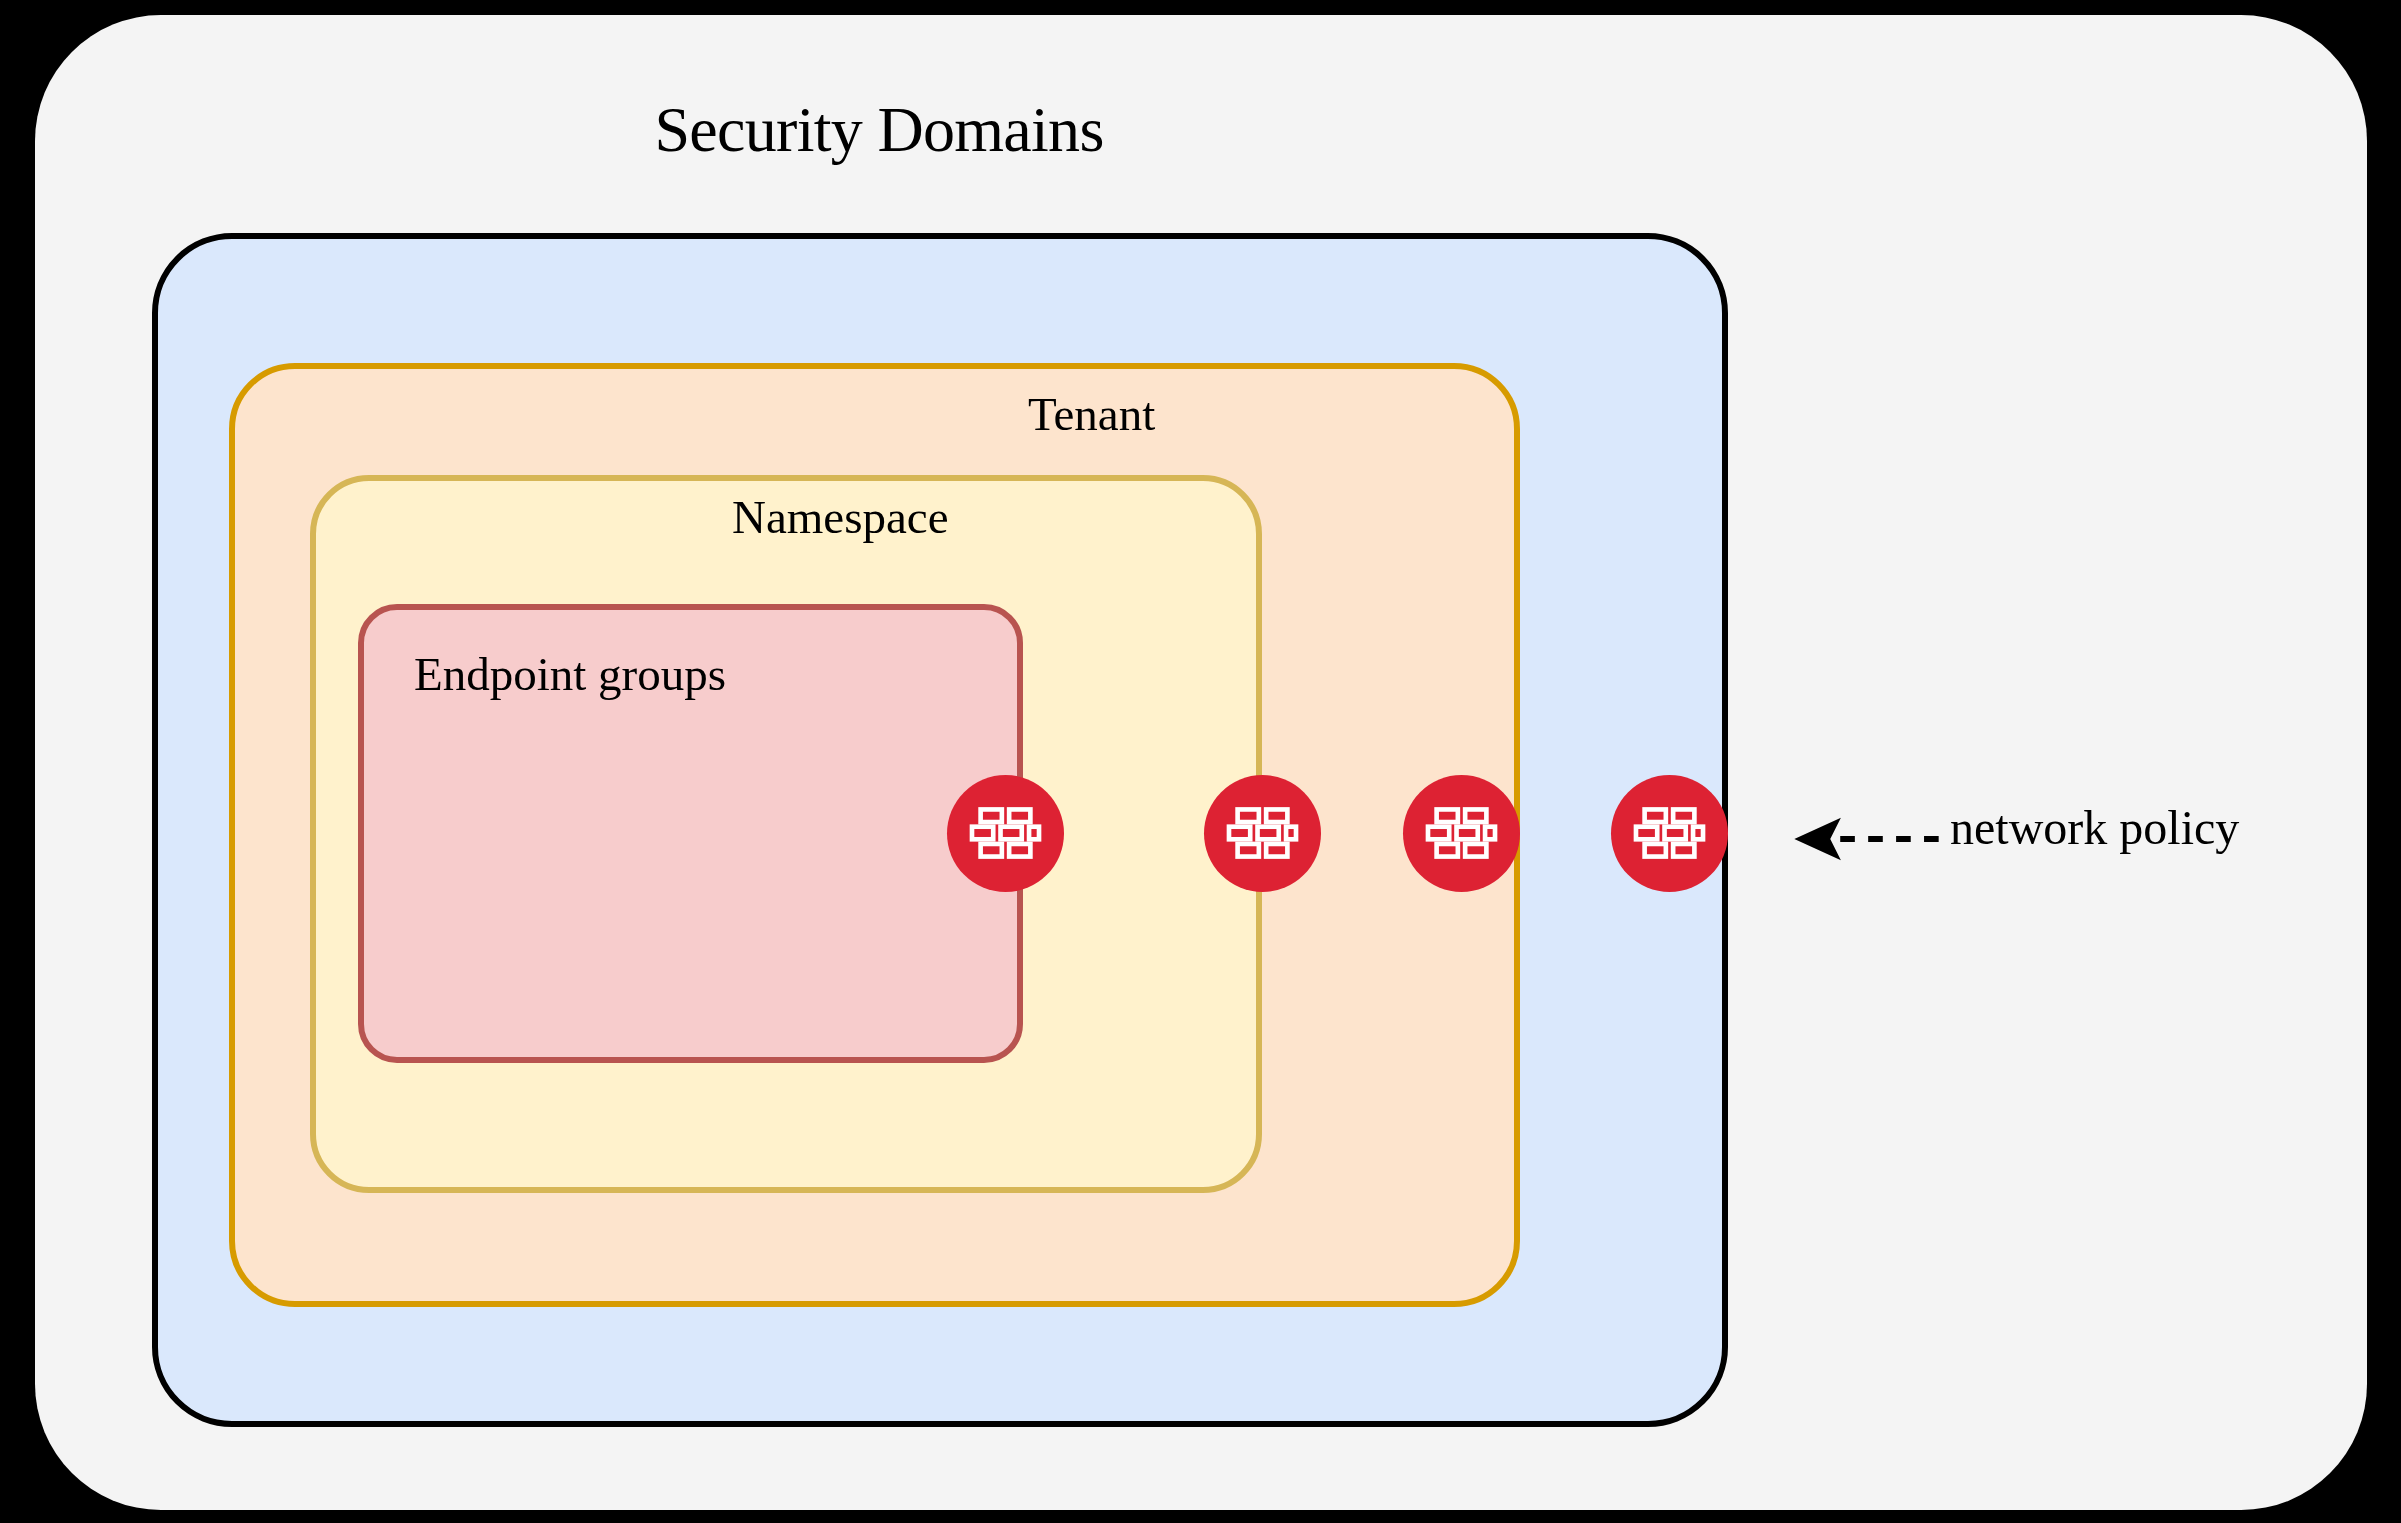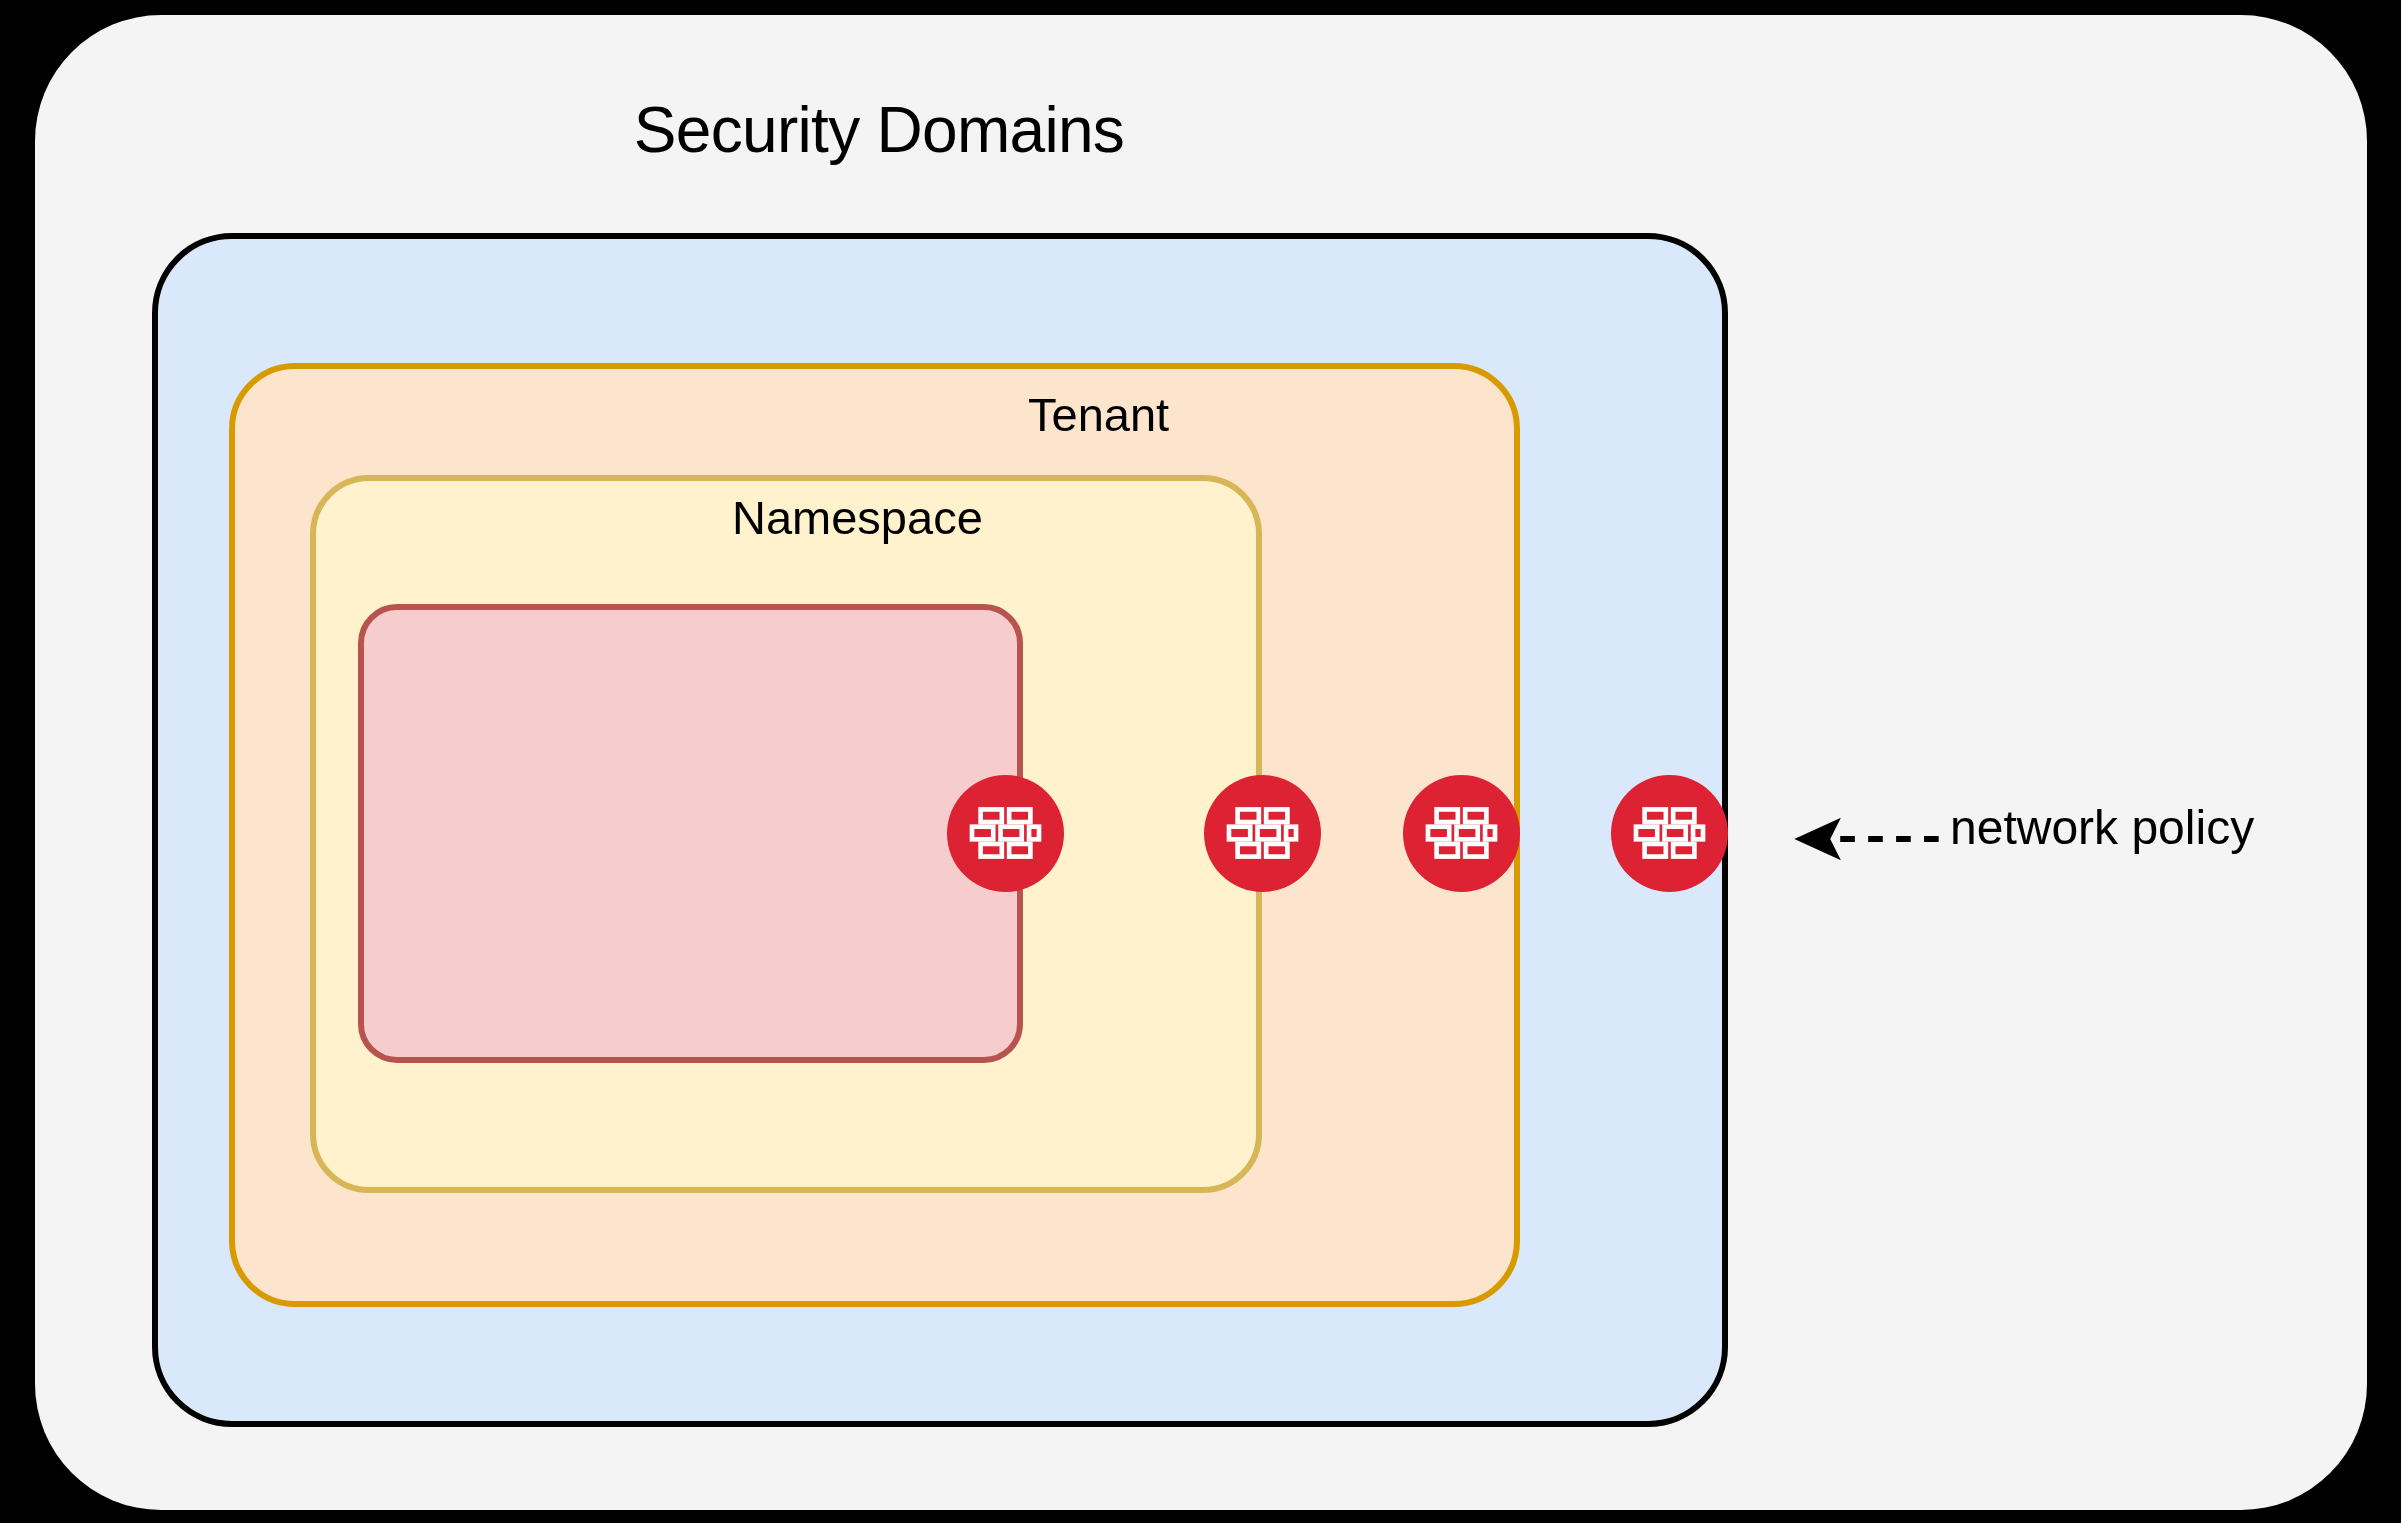--- a/index.html
+++ b/index.html
@@ -19,20 +19,21 @@
   
   #outer-panel {
     position: absolute;
     left: 35px;
     top: 14.6px;
     width: 2332px;
     height: 1495px;
     background: #F4F4F4;
     border-radius: 126px;
     box-sizing: border-box;
+    font-family: Liberation Serif, serif;
   }
 
   
   #title {
     position: absolute;
     left: 545px;
     top: 78px;
     width: 598px;
     text-align: center;
     font-size: 64px;
@@ -157,20 +158,21 @@
 
     <div id="cluster-box" class="domain-box"></div>
 
     <div id="tenant-box" class="domain-box"></div>
     <div id="label-tenant" class="box-label">Tenant</div>
 
     <div id="namespace-box" class="domain-box"></div>
     <div id="label-namespace" class="box-label">Namespace</div>
 
     <div id="endpoint-box" class="domain-box"></div>
+    <div id="label-endpoint" class="box-label">Endpoint groups</div>
 
 
     <div id="fw-1" class="firewall-node">
       <span>
         <svg width="73" height="56" viewBox="0 0 110 84">
           <g fill="none" stroke="#FFFFFF" stroke-width="7">
             <rect x="17.5" y="6.5" width="32" height="19"></rect>
             <rect x="60.5" y="6.5" width="32" height="19"></rect>
             <rect x="4.5" y="32.5" width="32" height="19"></rect>
             <rect x="47.5" y="32.5" width="32" height="19"></rect>

